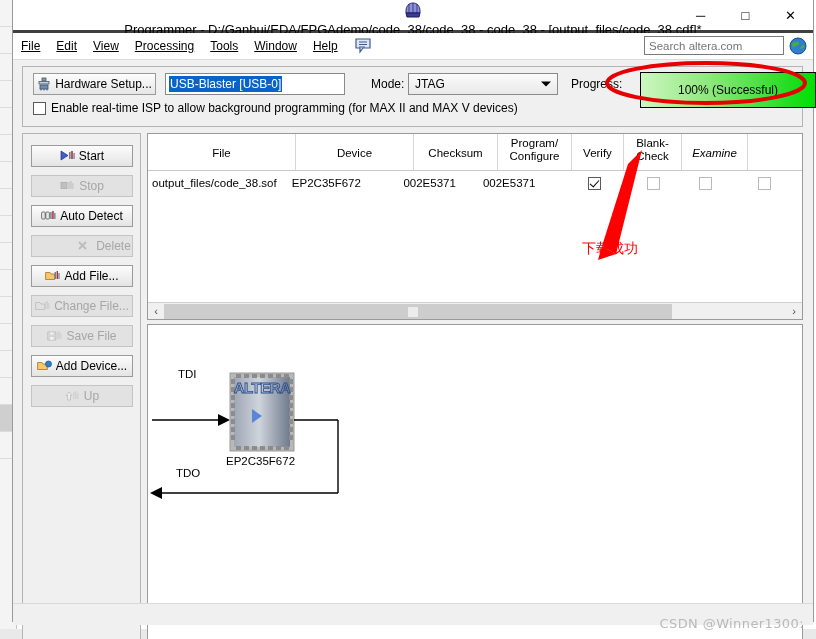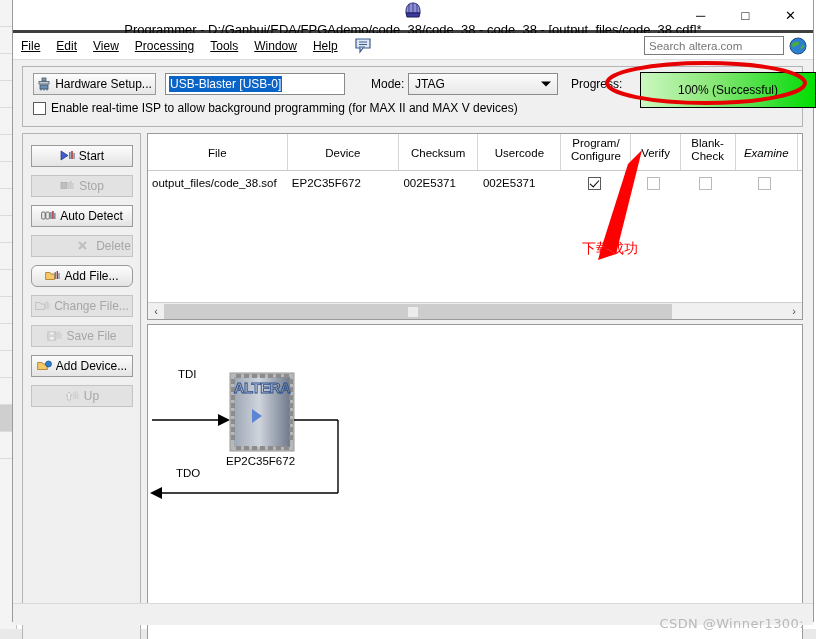--- a/index.html
+++ b/index.html
@@ -463,21 +463,21 @@
         <div class="side-btn disabled" style="top:101px;padding-left:44px;">
           <span class="ico">
             <svg viewBox="0 0 15 14" width="15" height="14">
               <line x1="2" y1="3" x2="9" y2="10" stroke="#bdbdbd" stroke-width="2"></line>
               <line x1="9" y1="3" x2="2" y2="10" stroke="#bdbdbd" stroke-width="2"></line>
             </svg>
           </span>
           <span>Delete</span>
         </div>
 
-        <div class="side-btn" style="top:131px;border-radius:6px;">
+        <div class="side-btn" style="top:131px;">
           <span class="ico">
             <svg viewBox="0 0 15 14" width="15" height="14">
               <path d="M0.6 3.5 H5 L6 5 H9.6 V10.5 H0.6 Z" fill="#f5c96a" stroke="#a8741c" stroke-width="0.8"></path>
               <rect x="9.6" y="3" width="1.4" height="7" fill="#6e7e96"></rect>
               <rect x="11.6" y="2" width="1.4" height="8" fill="#b03030"></rect>
               <rect x="13.4" y="4" width="1.2" height="6" fill="#6e7e96"></rect>
             </svg>
           </span>
           <span>Add File...</span>
         </div>
@@ -535,23 +535,20 @@
       <div class="table-panel">
         <div class="thead">
           <div class="th" style="width:148px;">
             <span>File</span>
           </div>
           <div class="th" style="width:118px;">
             <span>Device</span>
           </div>
           <div class="th" style="width:84px;">
             <span>Checksum</span>
-          </div>
-          <div class="th" style="width:88px;">
-            <span>Usercode</span>
           </div>
           <div class="th" style="width:74px; flex-direction:column; justify-content:flex-start;">
             <span>Program/</span>
             <span>Configure</span>
           </div>
           <div class="th" style="width:52px;">
             <span>Verify</span>
           </div>
           <div class="th" style="width:58px; flex-direction:column; justify-content:flex-start;">
             <span>Blank-</span>

